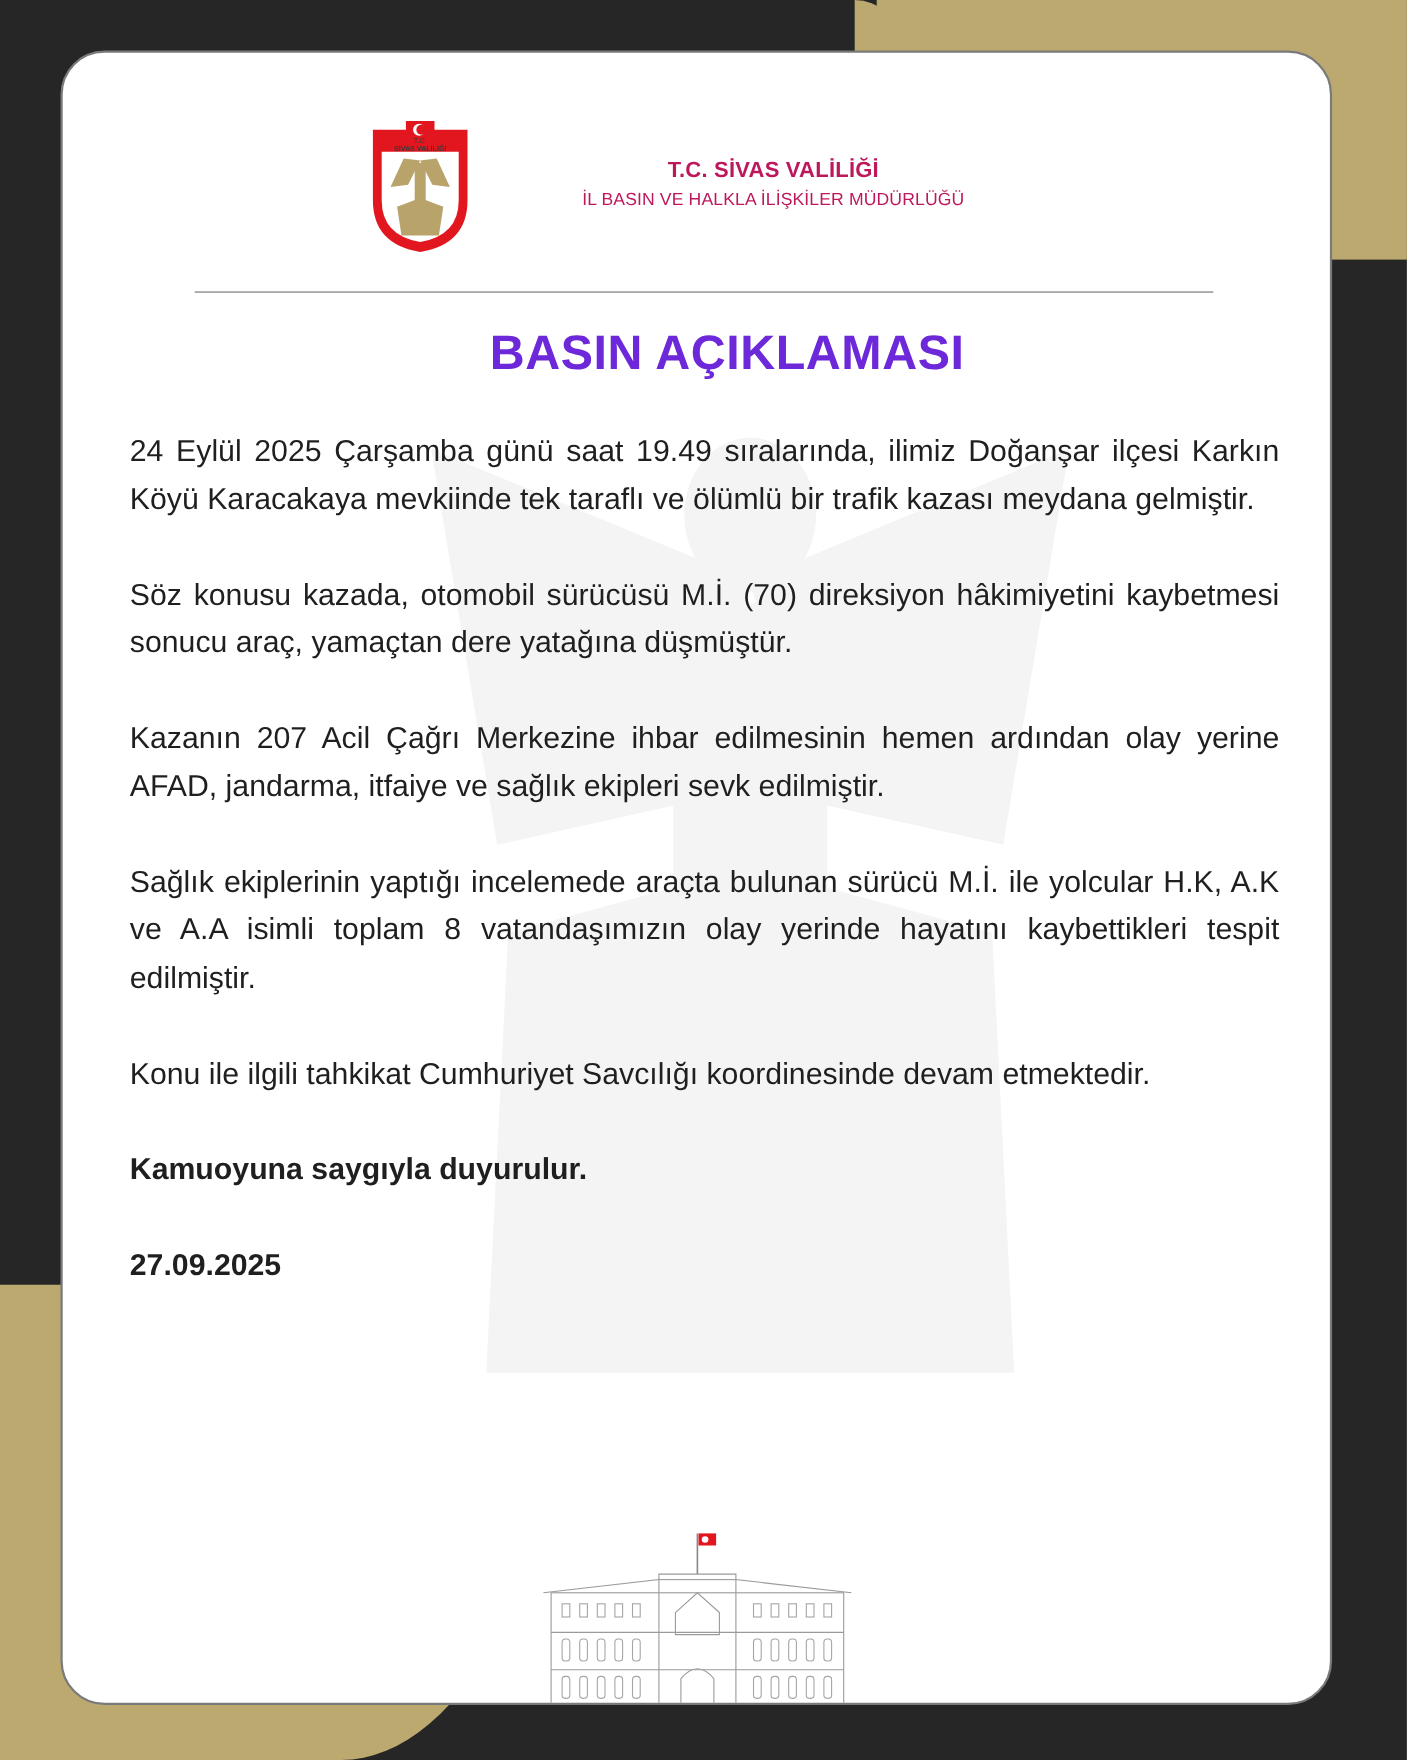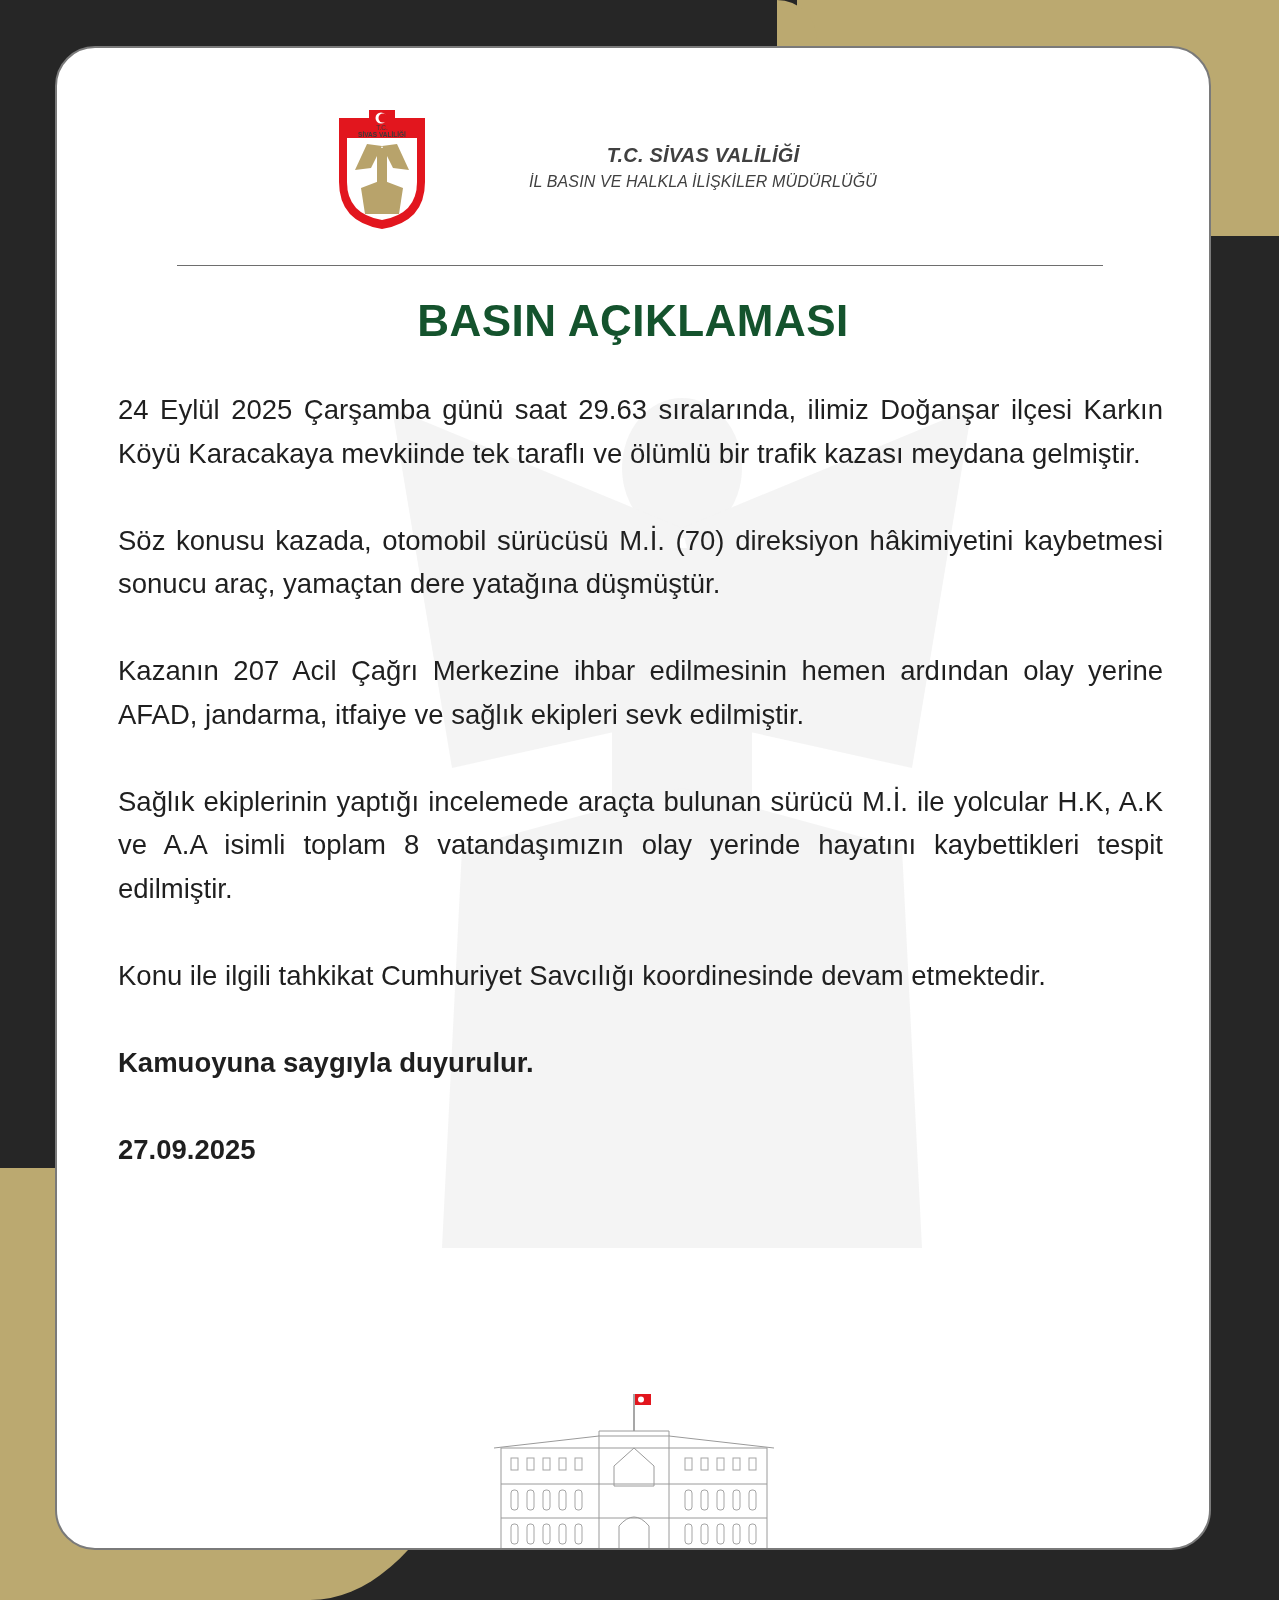--- a/index.html
+++ b/index.html
@@ -34,33 +34,33 @@
     .watermark {
       position: absolute; left: 275px; top: 300px; width: 700px; height: 960px;
       opacity: 0.07;
     }
     .header {
       position: absolute; left: 280px; top: 62px; width: 700px; height: 120px;
     }
     .logo { position: absolute; left: 0; top: 0; width: 90px; height: 120px; }
     .header-text {
       position: absolute; left: 126px; top: 34px; width: 480px; text-align: center;
-      color: #404040;
-      font-style: italic;
+      color: #be185d;
     }
     .header-title { font-weight: bold; font-size: 20px; letter-spacing: 0.2px; }
     .header-sub { font-size: 16px; margin-top: 6px; letter-spacing: 0.1px; }
     .rule {
       position: absolute; left: 120px; top: 217px; width: 926px; height: 0;
       border-top: 1.5px solid #6e6e6e;
     }
     .doc-title {
       position: absolute; left: 0; top: 248px; width: 100%;
-      text-align: center; font-weight: bold; font-size: 44px; color: #14532d;
+      text-align: center; font-weight: bold; font-size: 44px; color: #6d28d9;
       letter-spacing: 0.5px;
+      padding-left: 28px;
     }
     .body {
       position: absolute; left: 61px; top: 340px; width: 1045px;
       color: #1f1f1f; font-size: 27.5px; line-height: 43.5px;
     }
     .body p { margin: 0 0 43.5px 0; text-align: justify; }
     .body p.bold { font-weight: bold; }
     .footer-building {
       position: absolute; left: 432px; top: 1338px; width: 290px; height: 166px;
     }
@@ -102,21 +102,21 @@
       <div class="header-title">T.C. SİVAS VALİLİĞİ</div>
       <div class="header-sub">İL BASIN VE HALKLA İLİŞKİLER MÜDÜRLÜĞÜ</div>
     </div>
   </div>
 
   <div class="rule"></div>
 
   <div class="doc-title">BASIN AÇIKLAMASI</div>
 
   <div class="body">
-    <p>24 Eylül 2025 Çarşamba günü saat 29.63 sıralarında, ilimiz Doğanşar ilçesi Karkın Köyü Karacakaya mevkiinde tek taraflı ve ölümlü bir trafik kazası meydana gelmiştir.</p>
+    <p>24 Eylül 2025 Çarşamba günü saat 19.49 sıralarında, ilimiz Doğanşar ilçesi Karkın Köyü Karacakaya mevkiinde tek taraflı ve ölümlü bir trafik kazası meydana gelmiştir.</p>
     <p>Söz konusu kazada, otomobil sürücüsü M.İ. (70) direksiyon hâkimiyetini kaybetmesi sonucu araç, yamaçtan dere yatağına düşmüştür.</p>
     <p>Kazanın 207 Acil Çağrı Merkezine ihbar edilmesinin hemen ardından olay yerine AFAD, jandarma, itfaiye ve sağlık ekipleri sevk edilmiştir.</p>
     <p>Sağlık ekiplerinin yaptığı incelemede araçta bulunan sürücü M.İ. ile yolcular H.K, A.K ve A.A isimli toplam 8 vatandaşımızın olay yerinde hayatını kaybettikleri tespit edilmiştir.</p>
     <p>Konu ile ilgili tahkikat Cumhuriyet Savcılığı koordinesinde devam etmektedir.</p>
     <p class="bold">Kamuoyuna saygıyla duyurulur.</p>
     <p class="bold">27.09.2025</p>
   </div>
 
   <svg class="footer-building" viewBox="0 0 290 166">
     <line x1="145" y1="8" x2="145" y2="45" stroke="#8a8a8a" stroke-width="1.5"></line>

